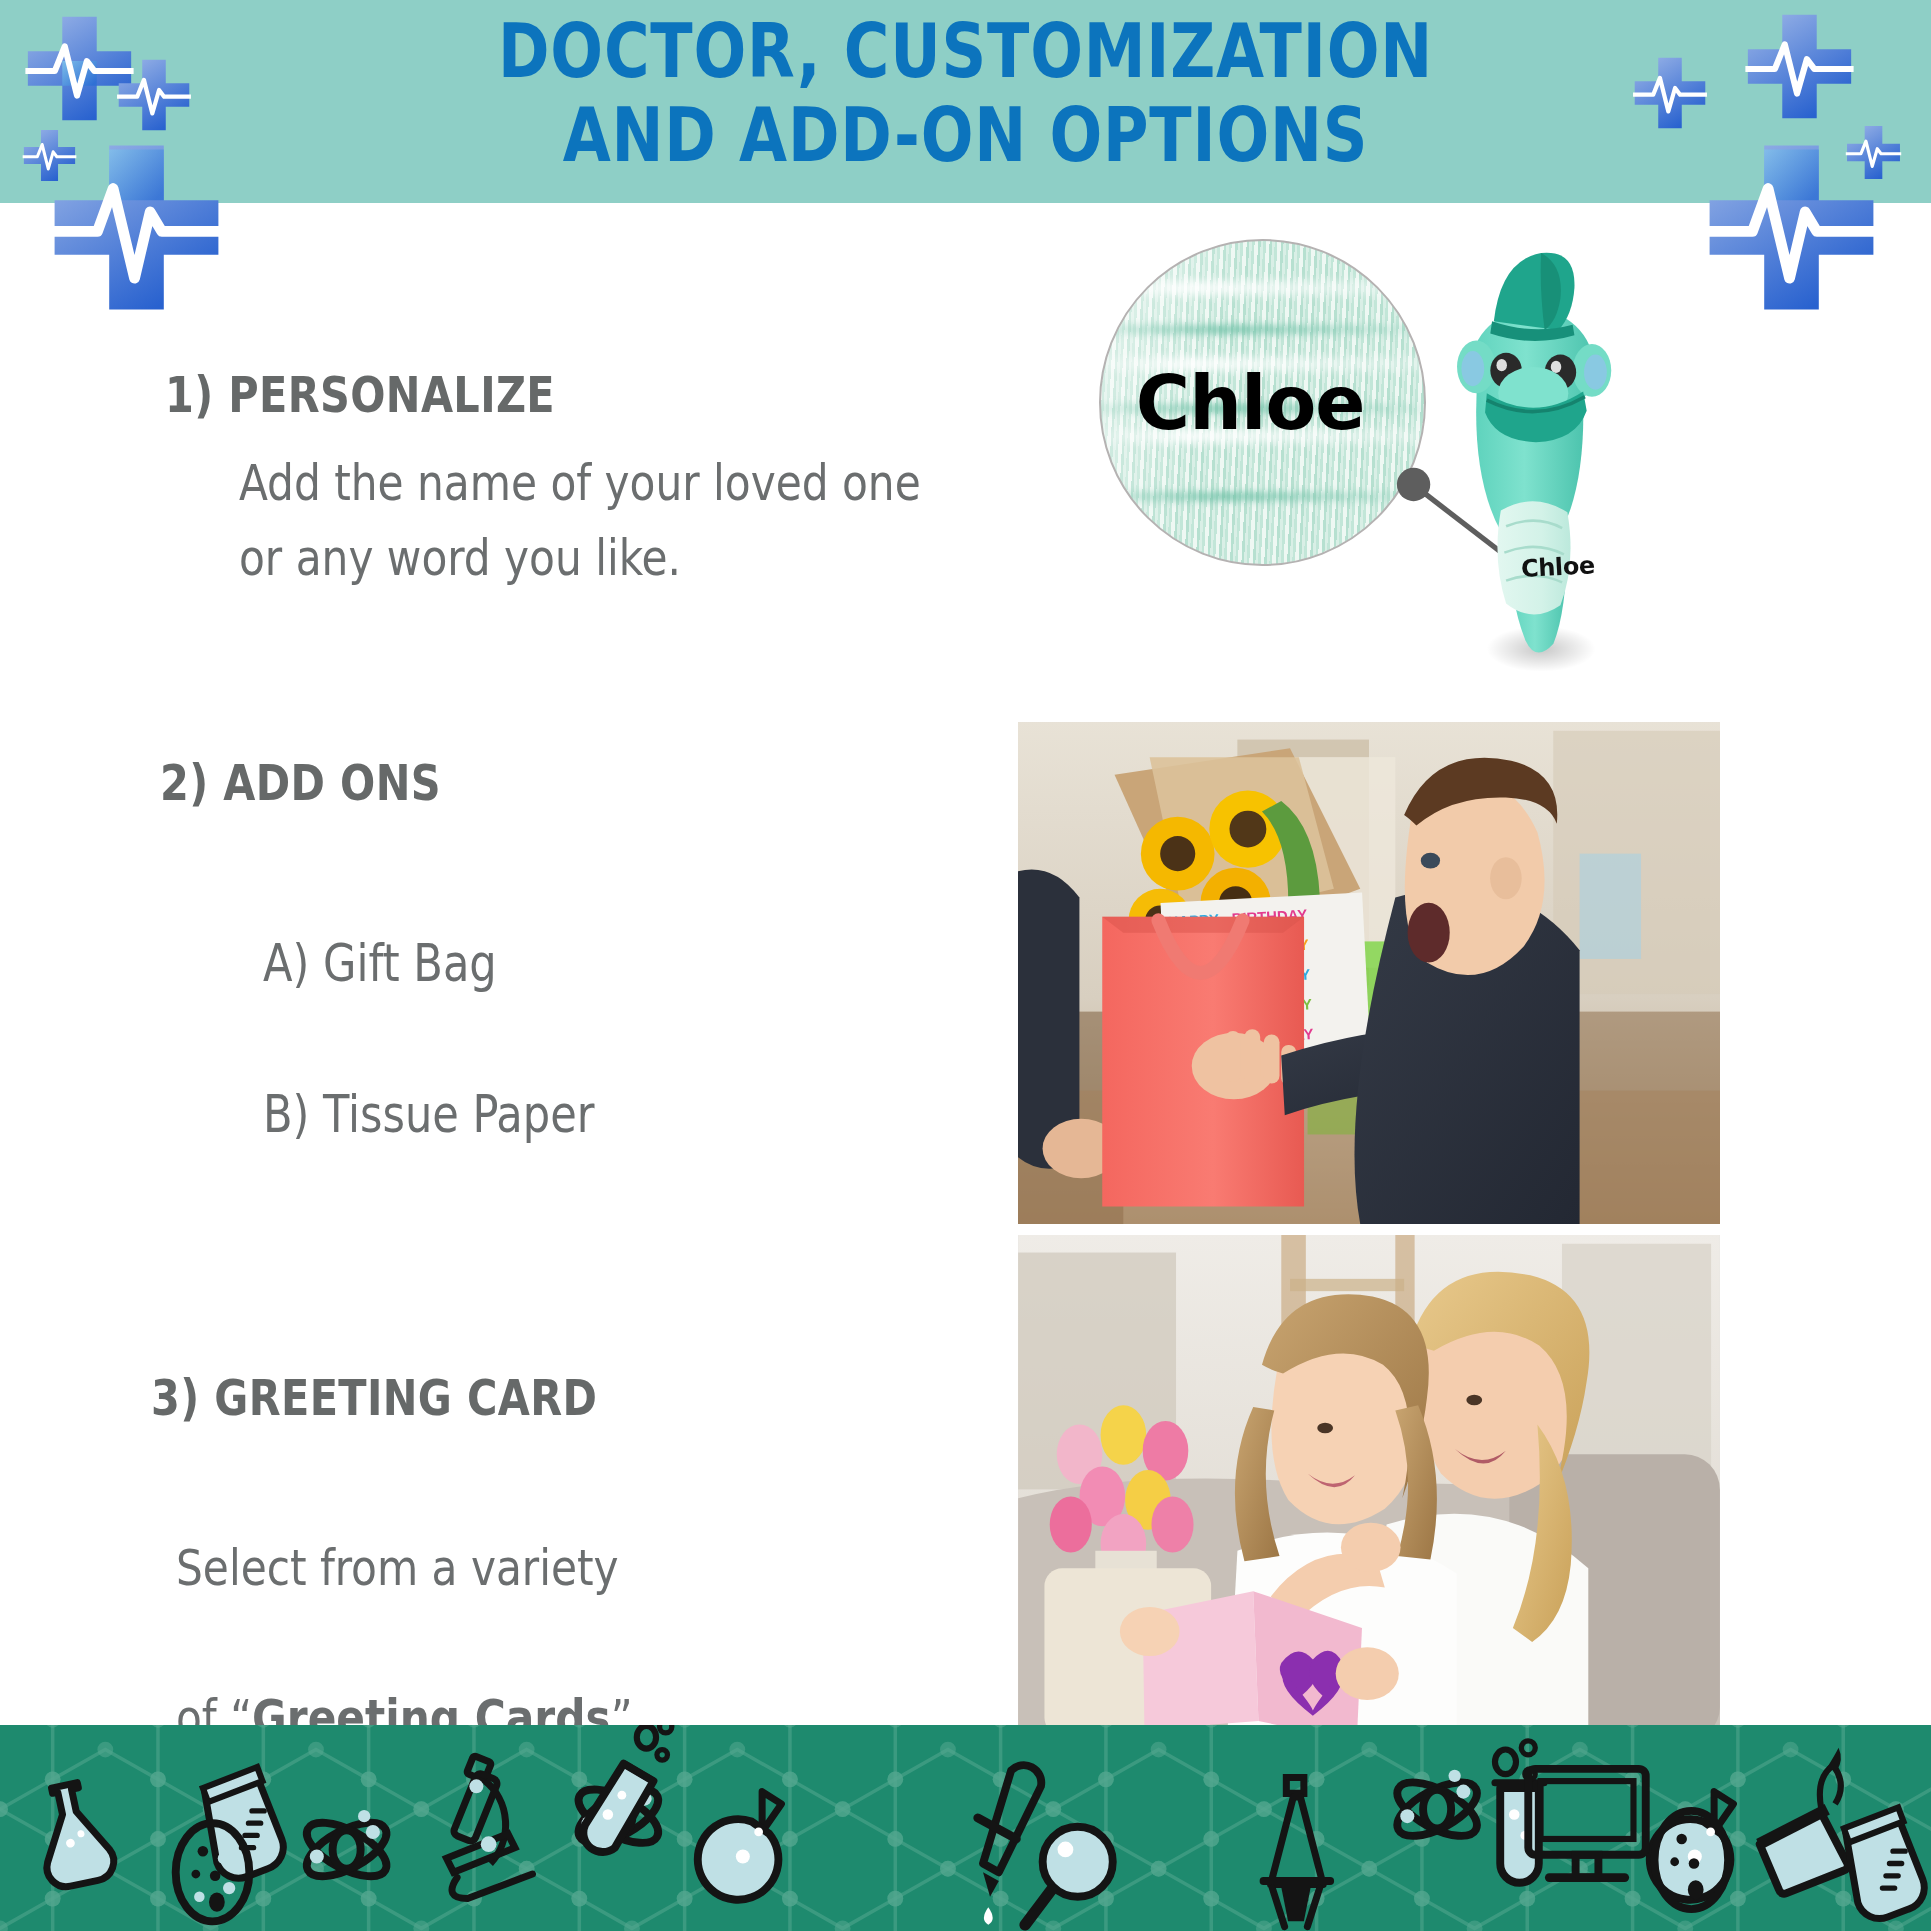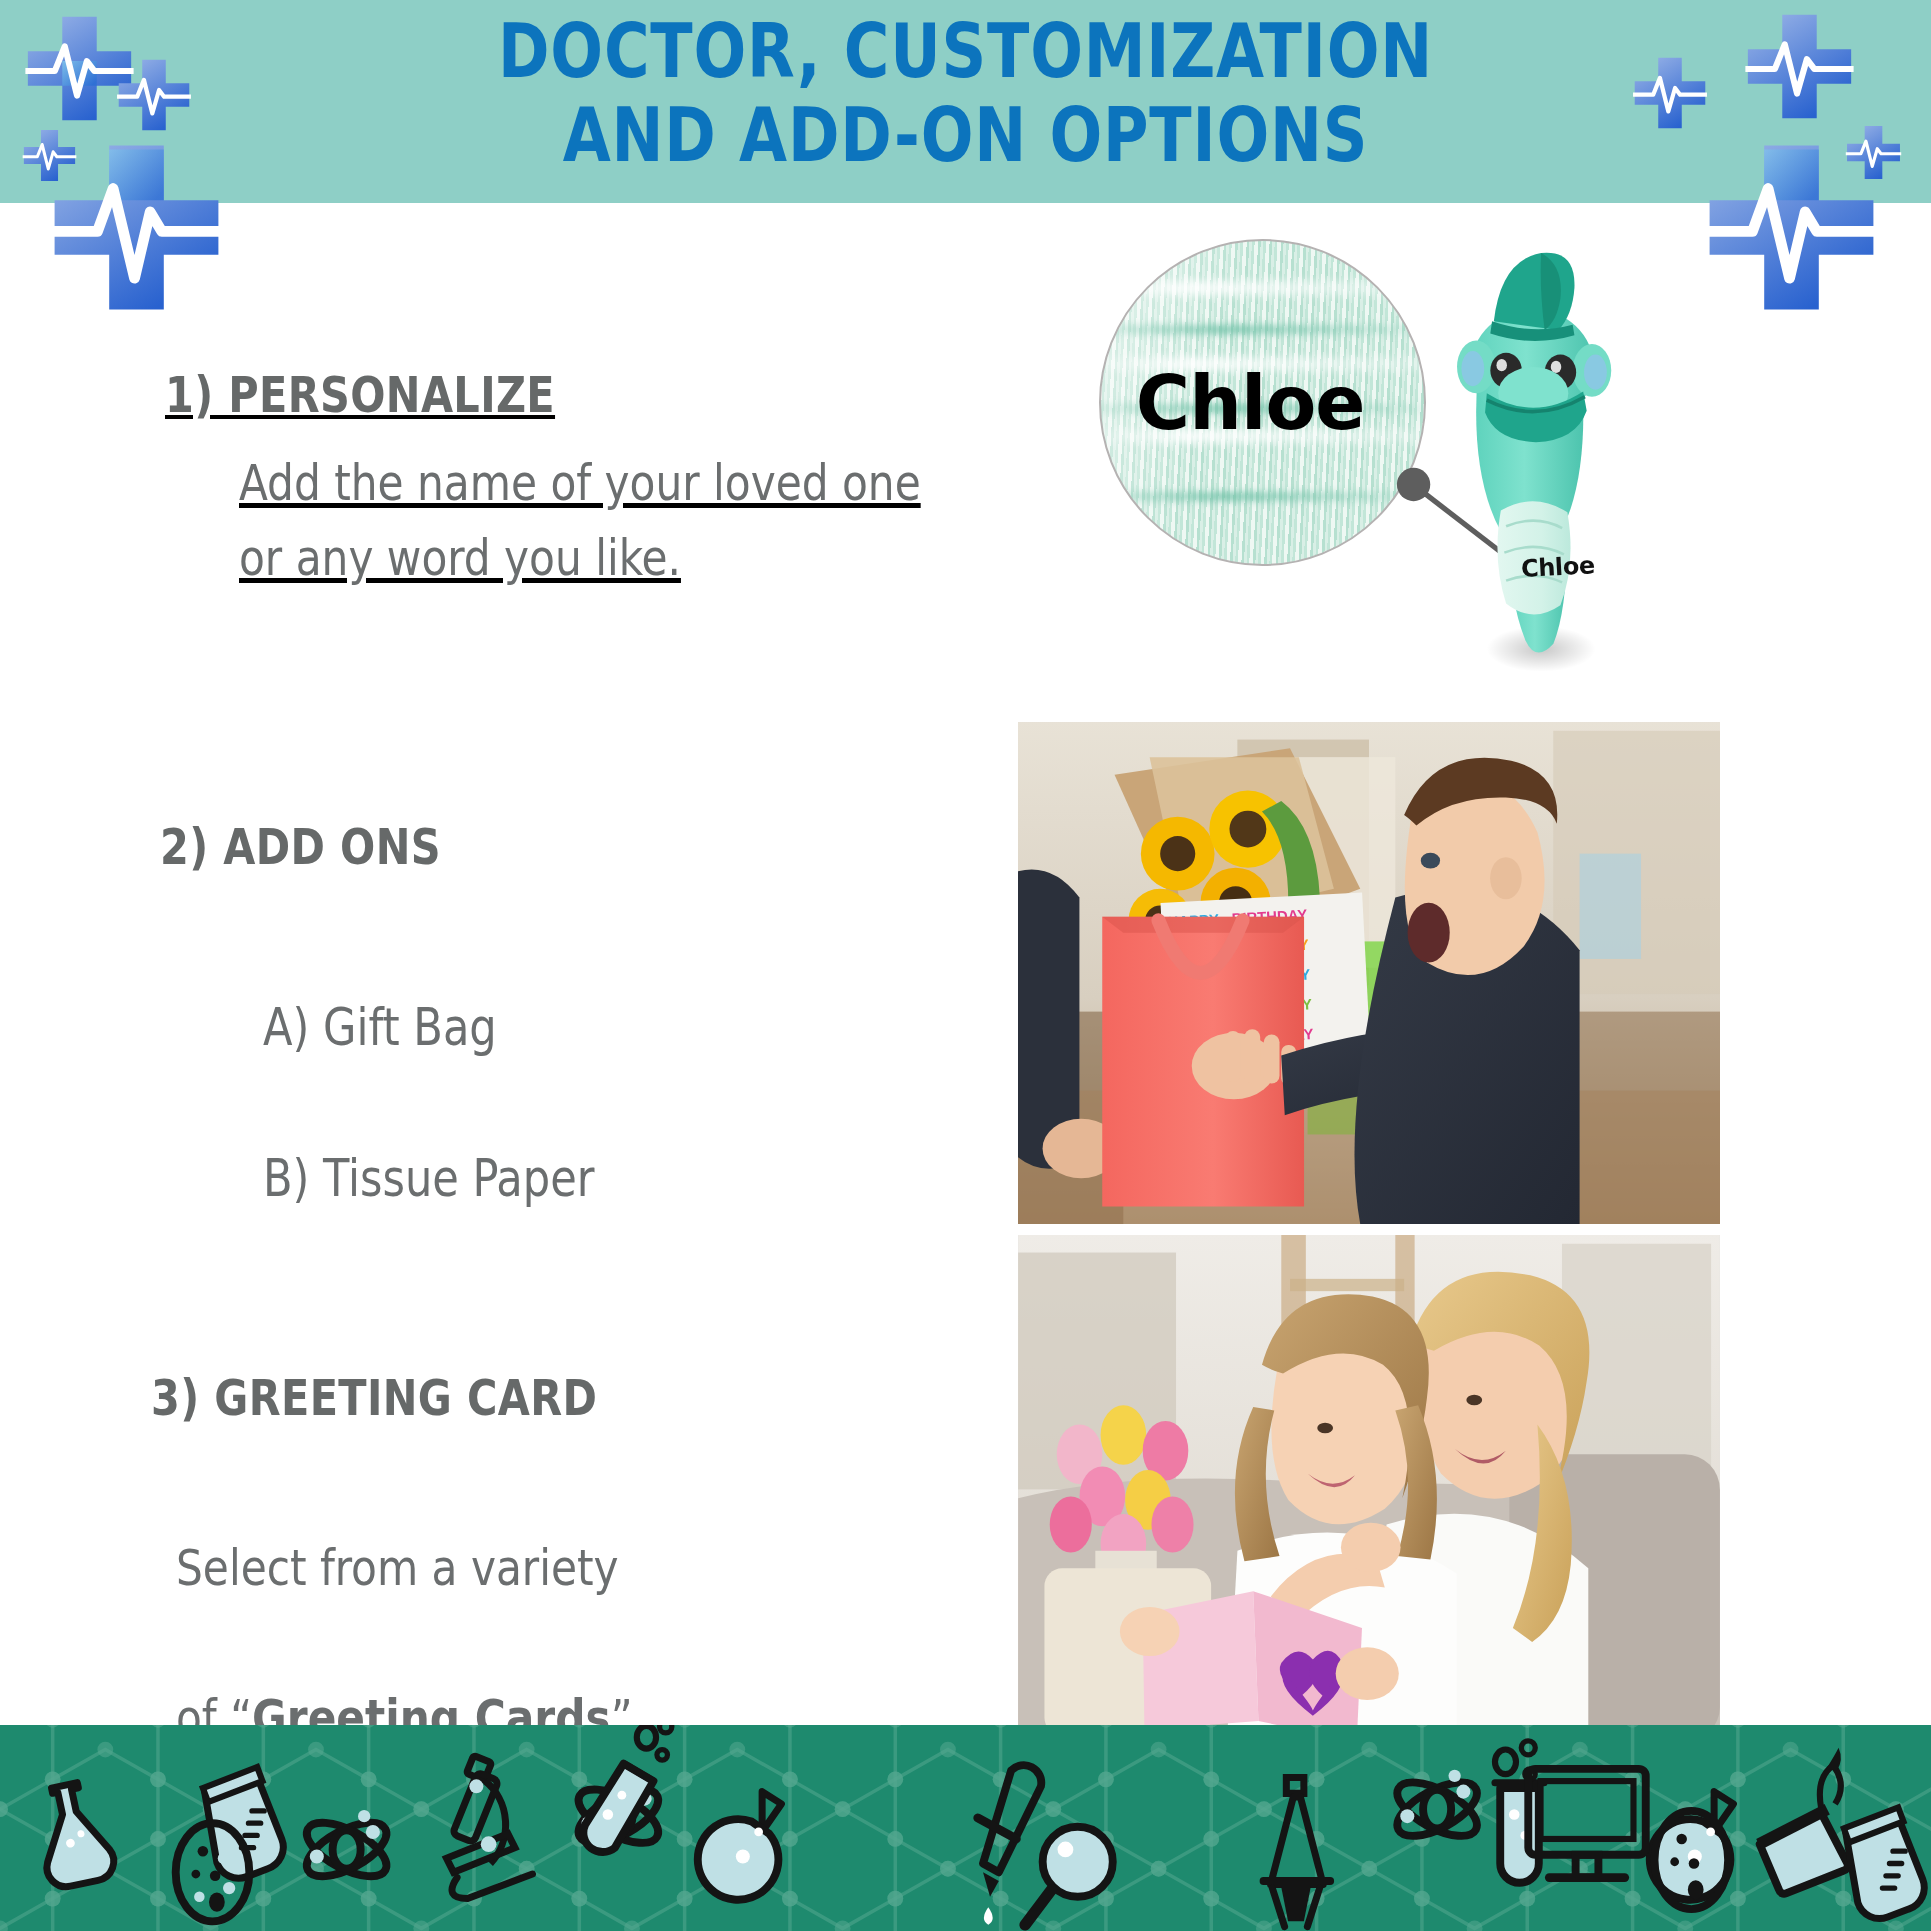--- a/index.html
+++ b/index.html
@@ -178,21 +178,21 @@
   </svg>
 </div>
 <div class="cross-wrap" style="left:1694px;top:130px;">
   <svg width="195" height="195" viewBox="0 0 100 100">
     <path d="M36 8h28v28h28v28H64v28H36V64H8V36h28z" fill="url(#cg1)"></path>
     <path d="M36 10h28v26H36z" fill="url(#cg2)" opacity=".7"></path>
     <path d="M6 52 L30 52 L38 30 L49 76 L57 42 L63 52 L94 52" fill="none" stroke="#fff" stroke-width="5.5" stroke-linejoin="round"></path>
   </svg>
 </div>
 
-<div class="step" style="top:369px;text-decoration:underline;">
+<div class="step" style="top:369px;">
   <div class="step-head" style="margin-left:165px;">1) PERSONALIZE</div>
   <div class="step-body" style="margin-left:239px;margin-top:23px;">Add the name of your loved one
 or any word you like.</div>
 </div>
 
 <div class="zoom-circle">
   <div class="fur-streak" style="top:40px;"></div>
   <div class="fur-streak" style="top:116px;"></div>
   <div class="fur-streak" style="top:188px;"></div>
   <div class="fur-dark" style="top:84px;"></div>
@@ -256,21 +256,21 @@
     <path d="M66 186 q56 28 112 -4" fill="none" stroke="#15836E" stroke-width="4"></path>
 
     <path d="M82 312 q38 -22 76 2 q10 60 -8 106 q-32 22 -62 -2 q-16 -50 -6 -106 z" fill="url(#pbelly)"></path>
     <path d="M88 330 q34 -14 64 2" fill="none" stroke="#A8DCCC" stroke-width="3"></path>
     <path d="M86 360 q36 -14 68 2" fill="none" stroke="#A8DCCC" stroke-width="3"></path>
     <path d="M88 392 q34 -12 64 2" fill="none" stroke="#A8DCCC" stroke-width="3"></path>
   </svg>
 </div>
 <div class="plush-name">Chloe</div>
 
-<div class="step" style="top:821px;">
+<div class="step" style="top:757px;">
   <div class="step-head" style="margin-left:160px;">2) ADD ONS</div>
   <div class="sub-item" style="margin-left:263px;margin-top:125px;">A) Gift Bag</div>
   <div class="sub-item" style="margin-left:263px;margin-top:95px;">B) Tissue Paper</div>
 </div>
 
 <div class="photo photo-giftbag">
   <svg width="702" height="502" viewBox="0 0 800 572">
     <defs>
       <linearGradient id="shopbg" x1="0" y1="0" x2="0" y2="1">
         <stop offset="0" stop-color="#E8E2D6"></stop>

